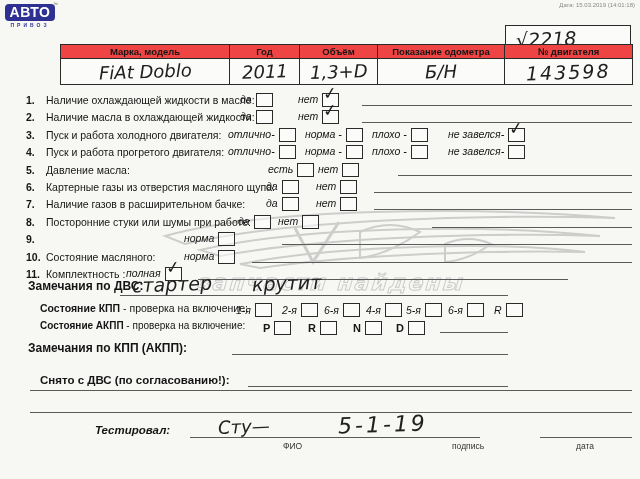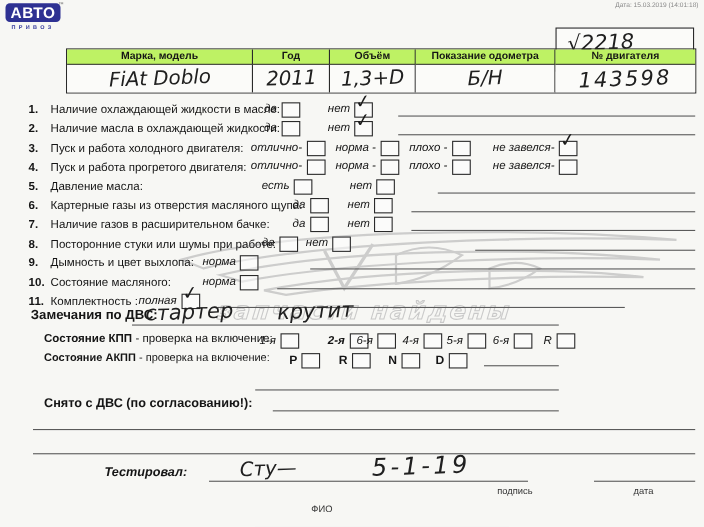--- a/index.html
+++ b/index.html
@@ -18,21 +18,21 @@
   .datestamp{position:absolute;right:5px;top:2px;font-size:6px;color:#888;}
 
   
   .avto-box{position:absolute;left:505px;top:25px;width:126px;}
   .avto-val{height:25px;border:1.5px solid #2a2a2a;background:#fbfbf9;
             display:flex;align-items:center;padding-left:10px;}
   .avto-label{height:12px;line-height:12px;border:1px solid #2a2a2a;border-top:none;
               background:#dadada;font-size:9px;font-weight:bold;text-align:center;}
   .htable{position:absolute;left:60px;top:44px;width:571px;border:1.2px solid #2a2a2a;
           display:grid;grid-template-columns:169px 70px 78px 127px 127px;}
-  .htable .hc{background:#bef264;border-bottom:1px solid #2a2a2a;border-right:1px solid #2a2a2a;
+  .htable .hc{background:#ef4444;border-bottom:1px solid #2a2a2a;border-right:1px solid #2a2a2a;
               font-size:9.5px;font-weight:bold;text-align:center;line-height:13px;height:13px;}
   .htable .vc{border-right:1px solid #2a2a2a;height:25px;display:flex;align-items:center;
               justify-content:center;background:#fbfbf9;}
   .htable .hc:nth-child(5),.htable .vc:nth-child(10){border-right:none;}
 
   
   .hw{font-family:"DejaVu Sans",sans-serif;font-style:italic;color:#202020;
       transform:rotate(-2deg);white-space:nowrap;}
 
   
@@ -184,21 +184,21 @@
           <span class="box"></span>
         </span>
         <span class="opt" style="left: 448px;">
           <i>не завелся-</i>
           <span class="box"></span>
         </span>
       </div>
     <div class="chk-row">
         <span class="num">5.</span>
         <span class="lbl">Давление масла:</span>
-        <span class="opt" style="left: 238px;">
+        <span class="opt" style="left: 268px;">
           <i>есть</i>
           <span class="box"></span>
         </span>
         <span class="opt" style="left: 318px;">
           <i>нет</i>
           <span class="box"></span>
         </span>
         <span class="rline" style="left: 398px;"></span>
       </div>
     <div class="chk-row">
@@ -235,21 +235,20 @@
           <span class="box"></span>
         </span>
         <span class="opt" style="left: 278px;">
           <i>нет</i>
           <span class="box"></span>
         </span>
         <span class="rline" style="left: 432px;"></span>
       </div>
     <div class="chk-row">
         <span class="num">9.</span>
-        <span class="lbl">Дымность и цвет выхлопа:</span>
         <span class="opt" style="left: 184px;">
           <i>норма</i>
           <span class="box"></span>
         </span>
         <span class="rline" style="left: 282px;"></span>
       </div>
     <div class="chk-row">
         <span class="num">10.</span>
         <span class="lbl">Состояние масляного:</span>
         <span class="opt" style="left: 184px;">
@@ -279,21 +278,21 @@
   </div>
 
   <div class="sec gear-row" style="top:302px;height:18px;">
     <span style="position:absolute;left:40px;font-size:10.5px;">
       <span class="bold">Состояние КПП</span><span> - проверка на включение:</span>
     </span>
   <span class="opt gopt" style="left: 236px;">
         <i>1-я</i>
         <span class="box"></span>
       </span>
-      <span class="opt gopt" style="left: 298px; font-weight: bold;">
+      <span class="opt gopt" style="left: 282px;">
         <i>2-я</i>
         <span class="box"></span>
       </span>
       <span class="opt gopt" style="left: 324px;">
         <i>6-я</i>
         <span class="box"></span>
       </span>
       <span class="opt gopt" style="left: 366px;">
         <i>4-я</i>
         <span class="box"></span>
@@ -329,35 +328,36 @@
         <span class="box"></span>
       </span>
       <span class="opt gopt" style="left: 396px;">
         <b>D</b>
         <span class="box"></span>
       </span>
       <span class="gline" style="left: 440px; top: 12px;"></span>
     </div>
 
   <div class="sec" style="top:341px;height:18px;">
+    <span class="bold" style="position:absolute;left:28px;font-size:12px;">Замечания по КПП (АКПП):</span>
     <span class="gline" style="left:232px;top:13px;"></span>
   </div>
 
-  <div class="sec" style="top:361px;height:18px;">
+  <div class="sec" style="top:374px;height:18px;">
     <span class="bold" style="position:absolute;left:40px;font-size:11.5px;">Снято с ДВС (по согласованию!):</span>
     <span class="gline" style="left:248px;top:12px;"></span>
   </div>
 
   <div class="fullline" style="top:390px;"></div>
   <div class="fullline" style="top:412px;"></div>
 
   <div class="sec" style="top:420px;height:32px;">
     <span class="bold" style="position:absolute;left:95px;top:4px;font-size:11.5px;font-style:italic;">Тестировал:</span>
     <span class="gline" style="left:190px;width:290px;right:auto;top:17px;"></span>
     <span class="hw" style="position:absolute;left:218px;top:-4px;font-size:18px;">Сту—</span>
     <span class="hw" style="position:absolute;left:338px;top:-8px;font-size:22px;letter-spacing:3px;">5-1-19</span>
     <span class="gline" style="left:540px;width:92px;right:auto;top:17px;"></span>
-    <span class="ulabel" style="left:283px;top:21px;margin-top:16px;">ФИО</span>
+    <span class="ulabel" style="left:283px;top:21px;">ФИО</span>
     <span class="ulabel" style="left:452px;top:21px;">подпись</span>
     <span class="ulabel" style="left:576px;top:21px;">дата</span>
   </div>
 
 </div>
 
 </body></html>

